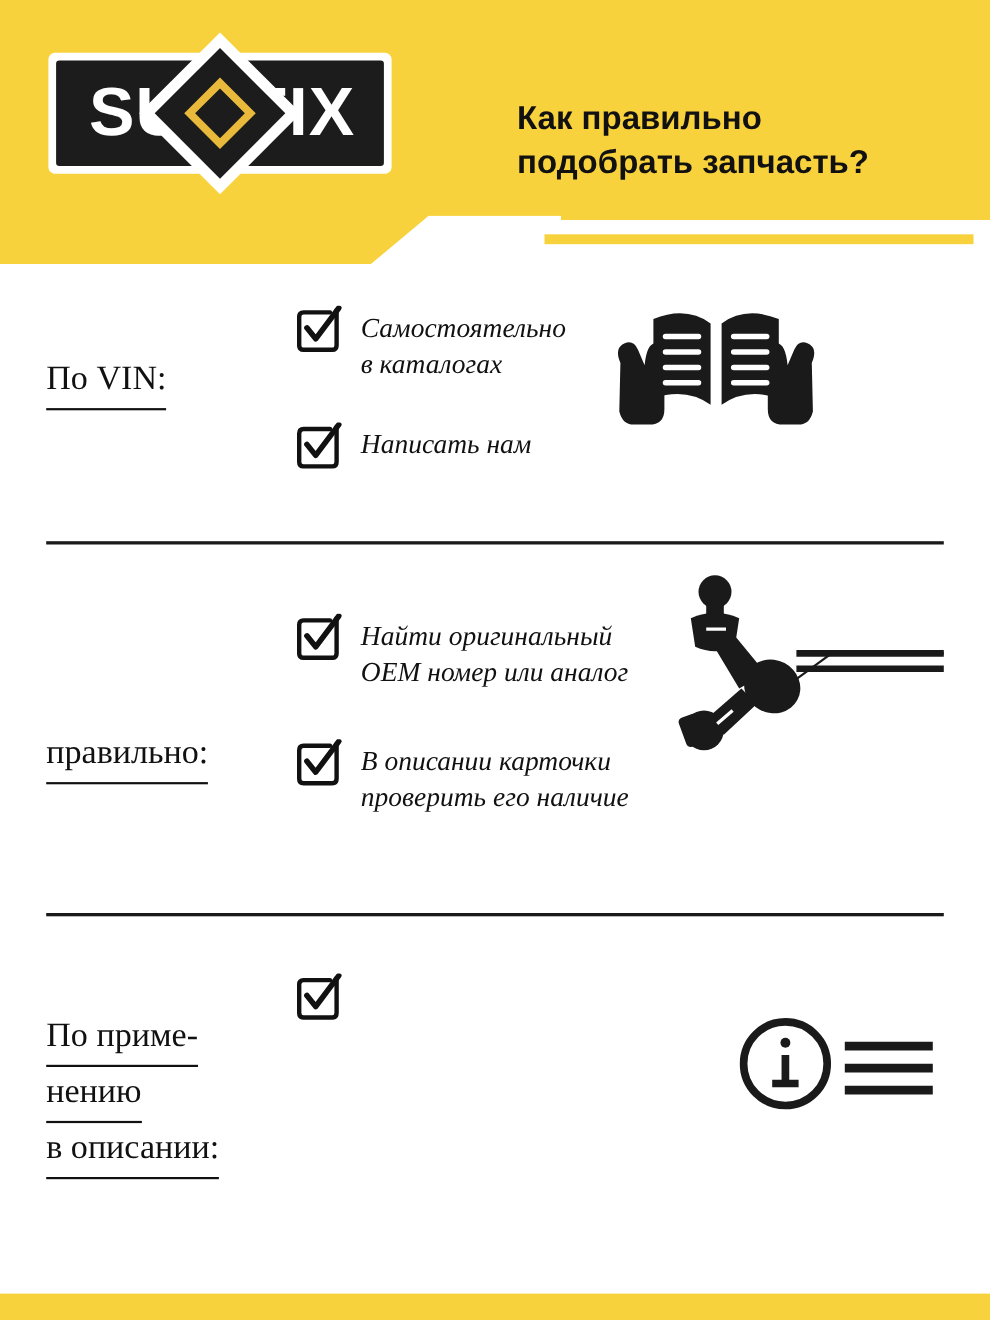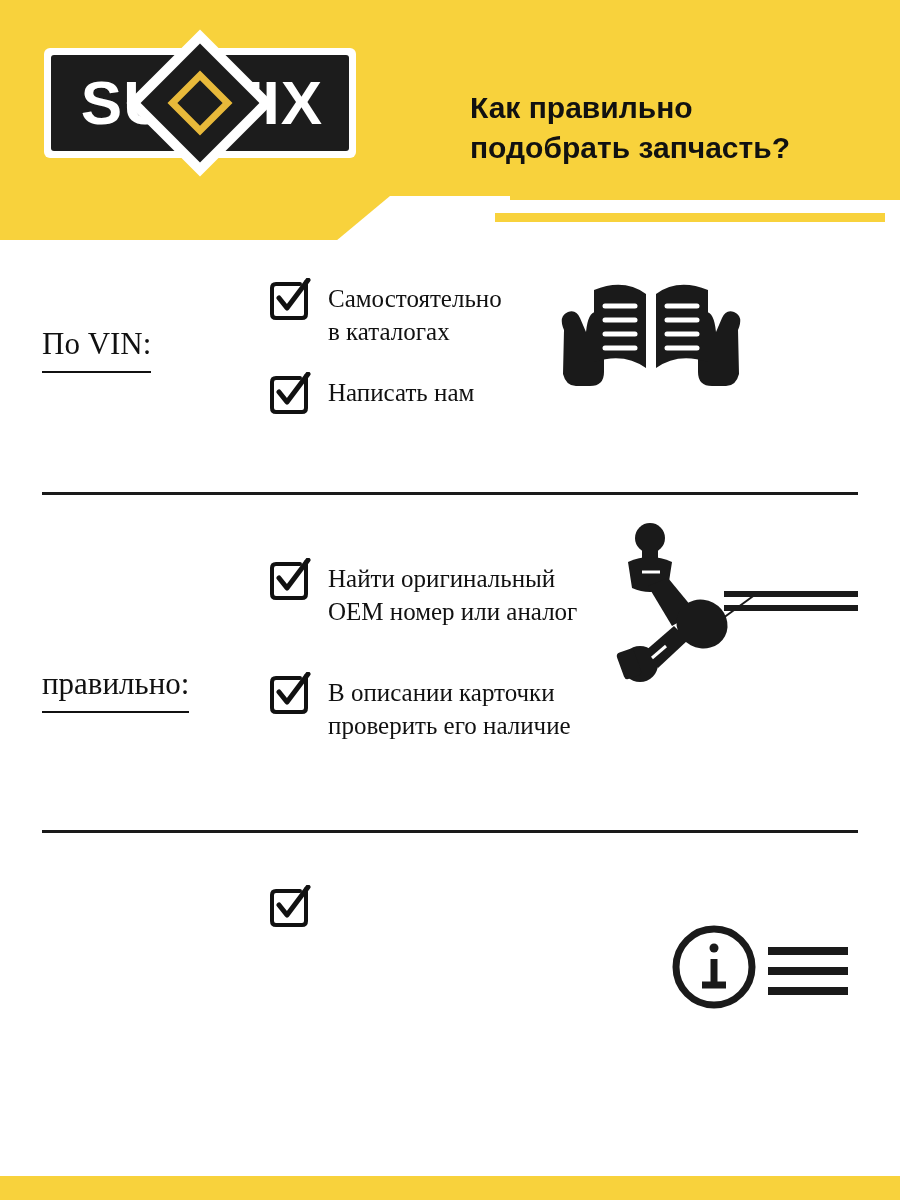--- a/index.html
+++ b/index.html
@@ -128,20 +128,21 @@
     line-height: 1.42;
     font-family: "Liberation Serif", serif;
   }
   .sec-label span {
     border-bottom: 2px solid #111111;
     padding-bottom: 5px;
     display: inline-block;
   }
   .items {
     position: absolute;
+    font-style: italic;
   }
   .item {
     display: flex;
     align-items: flex-start;
     margin-bottom: 22px;
   }
   .check {
     flex: 0 0 auto;
     width: 44px; height: 44px;
     margin-right: 16px;
@@ -202,21 +203,21 @@
       <div class="item">
         <span class="check">
           <svg width="44" height="44" viewBox="0 0 44 44">
             <path d="M38 4 L38 36 Q38 40 34 40 L8 40 Q4 40 4 36 L4 10 Q4 6 8 6 L32 6" fill="none" stroke="#111" stroke-width="4" stroke-linecap="round"></path>
             <path d="M11 20 L19 30 L40 2" fill="none" stroke="#111" stroke-width="5" stroke-linecap="round" stroke-linejoin="round"></path>
           </svg>
         </span>
         <span class="item-text">Самостоятельно
 в каталогах</span>
       </div>
-      <div class="item" style="margin-top:28px;">
+      <div class="item" style="margin-top:40px;">
         <span class="check">
           <svg width="44" height="44" viewBox="0 0 44 44">
             <path d="M38 4 L38 36 Q38 40 34 40 L8 40 Q4 40 4 36 L4 10 Q4 6 8 6 L32 6" fill="none" stroke="#111" stroke-width="4" stroke-linecap="round"></path>
             <path d="M11 20 L19 30 L40 2" fill="none" stroke="#111" stroke-width="5" stroke-linecap="round" stroke-linejoin="round"></path>
           </svg>
         </span>
         <span class="item-text">Написать нам</span>
       </div>
     </div>
 
@@ -305,20 +306,25 @@
           <line x1="46" y1="52" x2="64" y2="52"></line>
           <line x1="56" y1="138" x2="70" y2="126"></line>
         </g>
       </svg>
     </div>
 
     <div class="divider" style="top:330px;"></div>
   </div>
 
   <div class="section" style="top:835px; height:330px;">
+    <div class="sec-label" style="left:42px; top:84px;">
+      <span>По приме-</span><br>
+      <span>нению</span><br>
+      <span>в описании:</span>
+    </div>
 
     <div class="items" style="left:268px; top:54px;">
       <div class="item">
         <span class="check">
           <svg width="44" height="44" viewBox="0 0 44 44">
             <path d="M38 4 L38 36 Q38 40 34 40 L8 40 Q4 40 4 36 L4 10 Q4 6 8 6 L32 6" fill="none" stroke="#111" stroke-width="4" stroke-linecap="round"></path>
             <path d="M11 20 L19 30 L40 2" fill="none" stroke="#111" stroke-width="5" stroke-linecap="round" stroke-linejoin="round"></path>
           </svg>
         </span>
       </div>

